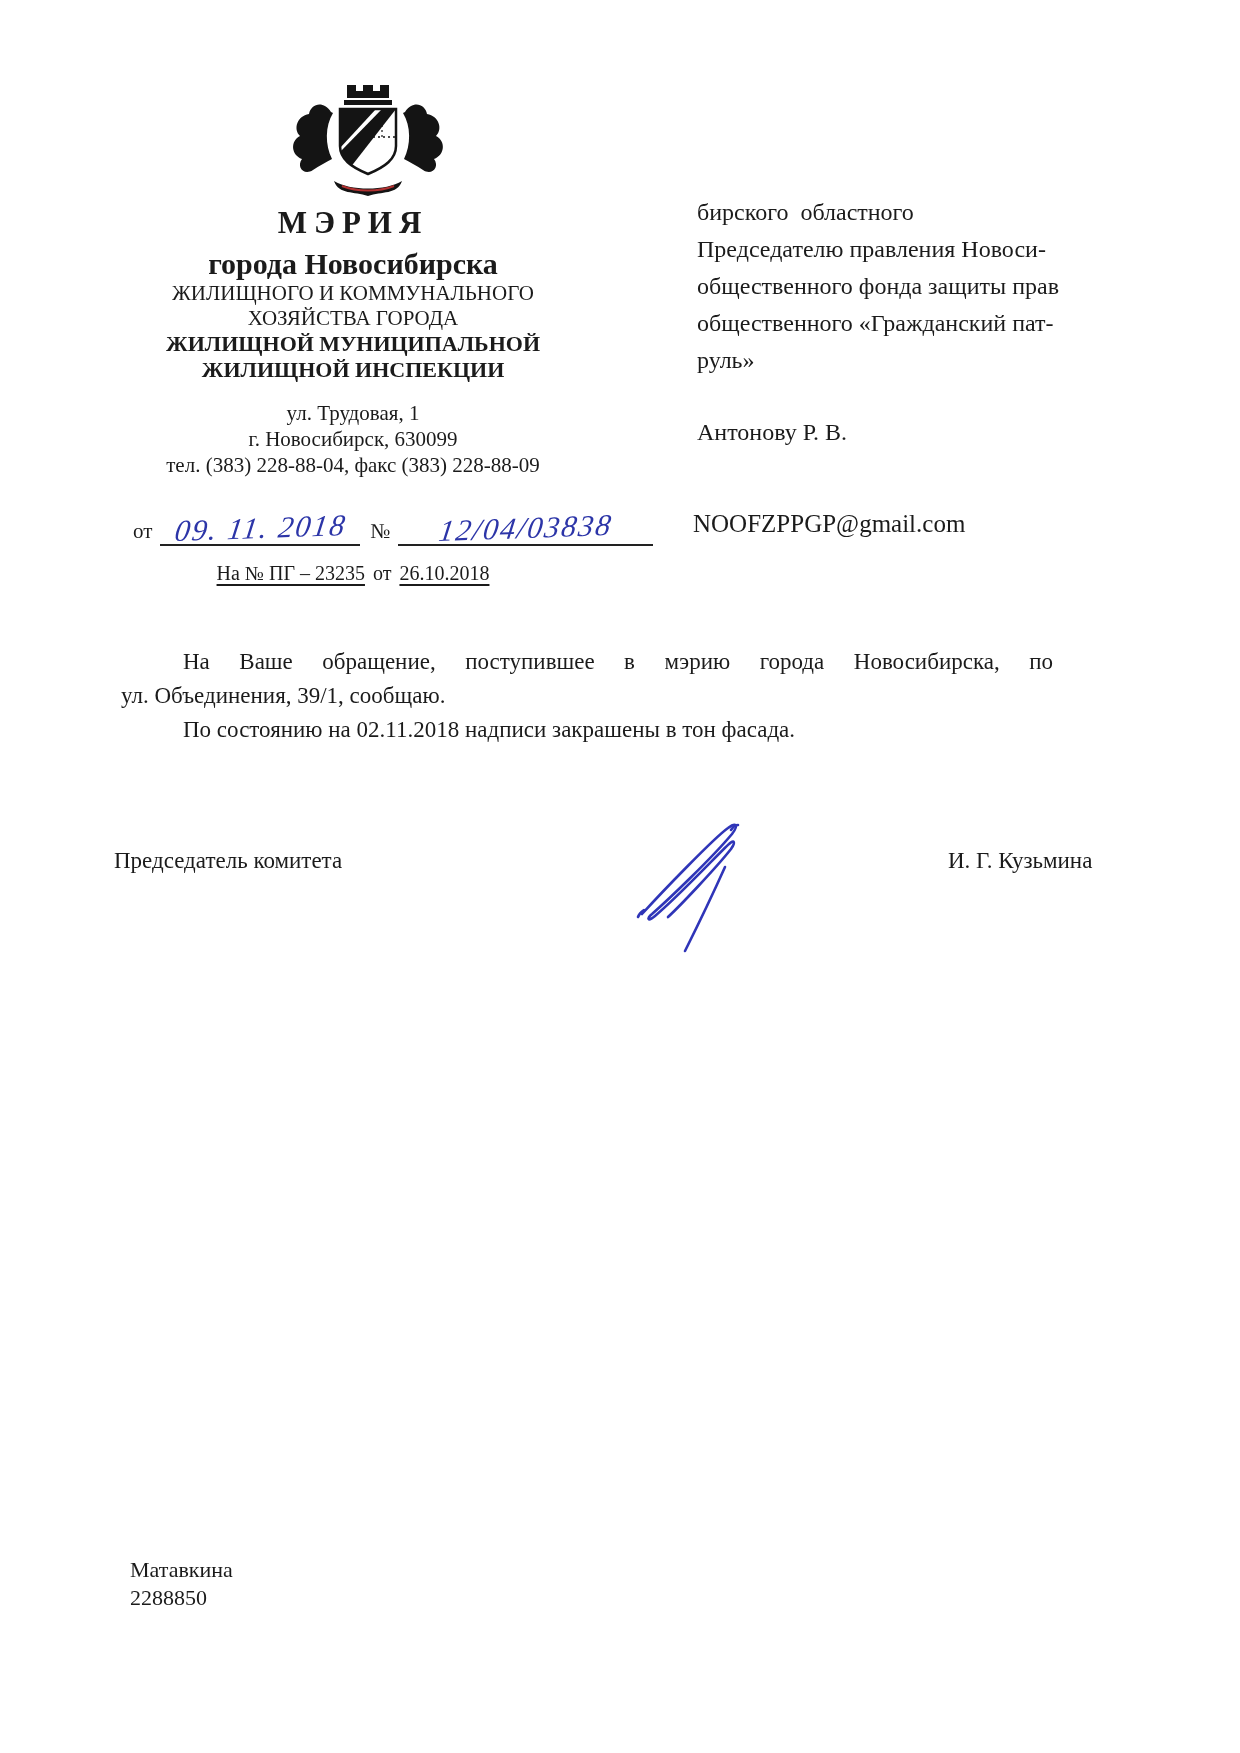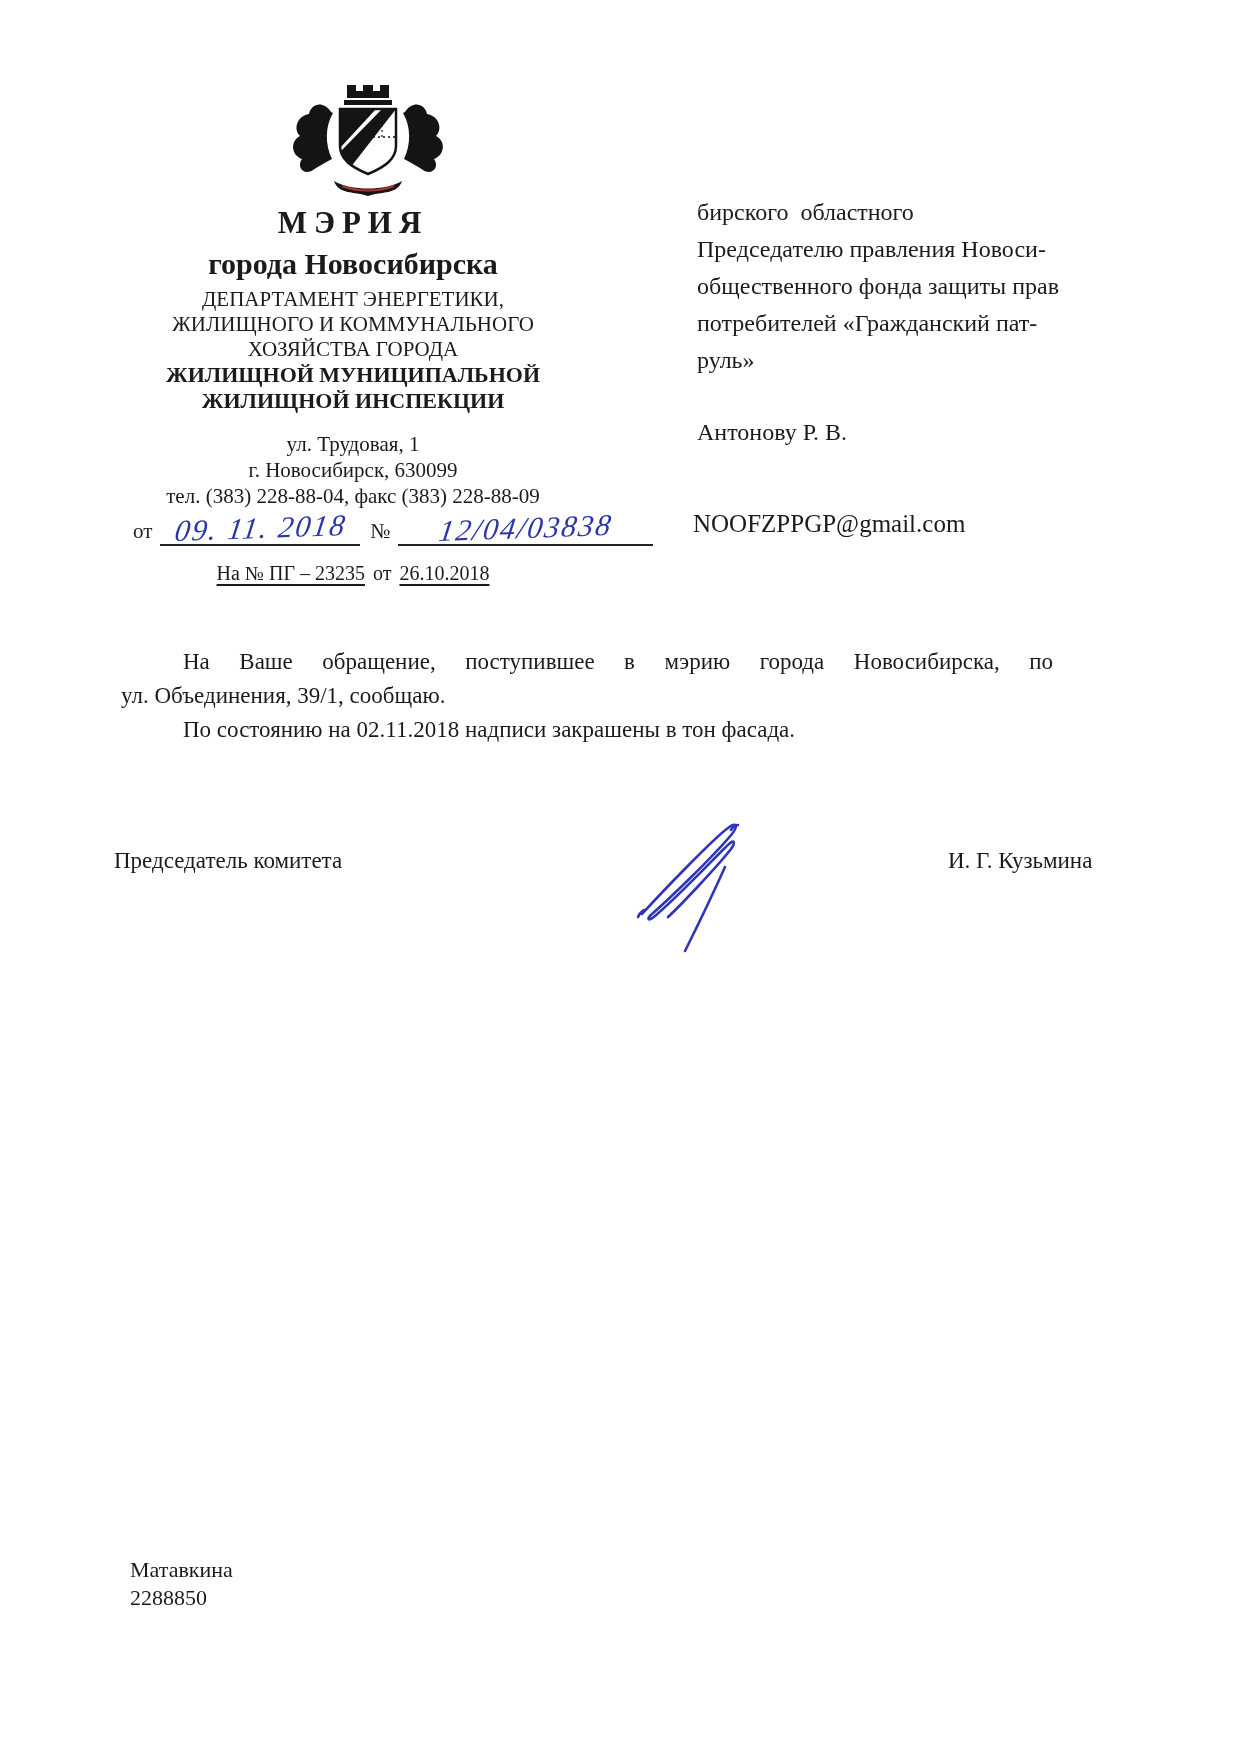--- a/index.html
+++ b/index.html
@@ -84,21 +84,20 @@
       <path d="M53,30 C45,18 33,22 31,32 C19,34 15,47 22,54 C12,59 13,73 24,77 C18,85 26,94 35,88 C41,84 48,80 54,77 C47,63 47,44 55,31 Z" fill="#141414"></path>
     </g>
 
     <path d="M56,99 C72,109 108,109 124,99 C119,113 104,109 90,114 C76,109 61,113 56,99 Z" fill="#141414"></path>
     <path d="M64,104 C79,110 101,110 116,104" stroke="#b03030" stroke-width="2" fill="none"></path>
   </svg>
 
   <div class="letterhead">
     <div class="org1">МЭРИЯ</div>
     <div class="org2">города Новосибирска</div>
-    <div class="dept dept-first">ДЕПАРТАМЕНТ ЭНЕРГЕТИКИ,</div>
     <div class="dept">ЖИЛИЩНОГО И КОММУНАЛЬНОГО</div>
     <div class="dept">ХОЗЯЙСТВА ГОРОДА</div>
     <div class="committee">ЖИЛИЩНОЙ МУНИЦИПАЛЬНОЙ</div>
     <div class="committee">ЖИЛИЩНОЙ ИНСПЕКЦИИ</div>
     <div class="addr addr-first">ул. Трудовая, 1</div>
     <div class="addr">г. Новосибирск, 630099</div>
     <div class="addr">тел. (383) 228-88-04, факс (383) 228-88-09</div>
   </div>
 
   <div class="ref-row">
@@ -109,21 +108,21 @@
   </div>
 
   <div class="ref-line">
     <span class="u">На № ПГ – 23235</span><span class="ref-ot">от</span><span class="u">26.10.2018</span>
   </div>
 
   <div class="addressee">
     <div>бирского  областного</div>
     <div>Председателю правления Новоси-</div>
     <div>общественного фонда защиты прав</div>
-    <div>потребителей «Гражданский пат-</div>
+    <div>общественного «Гражданский пат-</div>
     <div>руль»</div>
   </div>
   <div class="addressee-name">Антонову Р. В.</div>
   <div class="addressee-email">NOOFZPPGP@gmail.com</div>
 
   <div class="body-text">
     <div class="jline indent">На  Ваше  обращение,  поступившее  в  мэрию  города  Новосибирска,  по</div>
     <div class="plain">ул. Объединения, 39/1, сообщаю.</div>
     <div class="plain indent">По состоянию на 02.11.2018 надписи закрашены в тон фасада.</div>
   </div>

